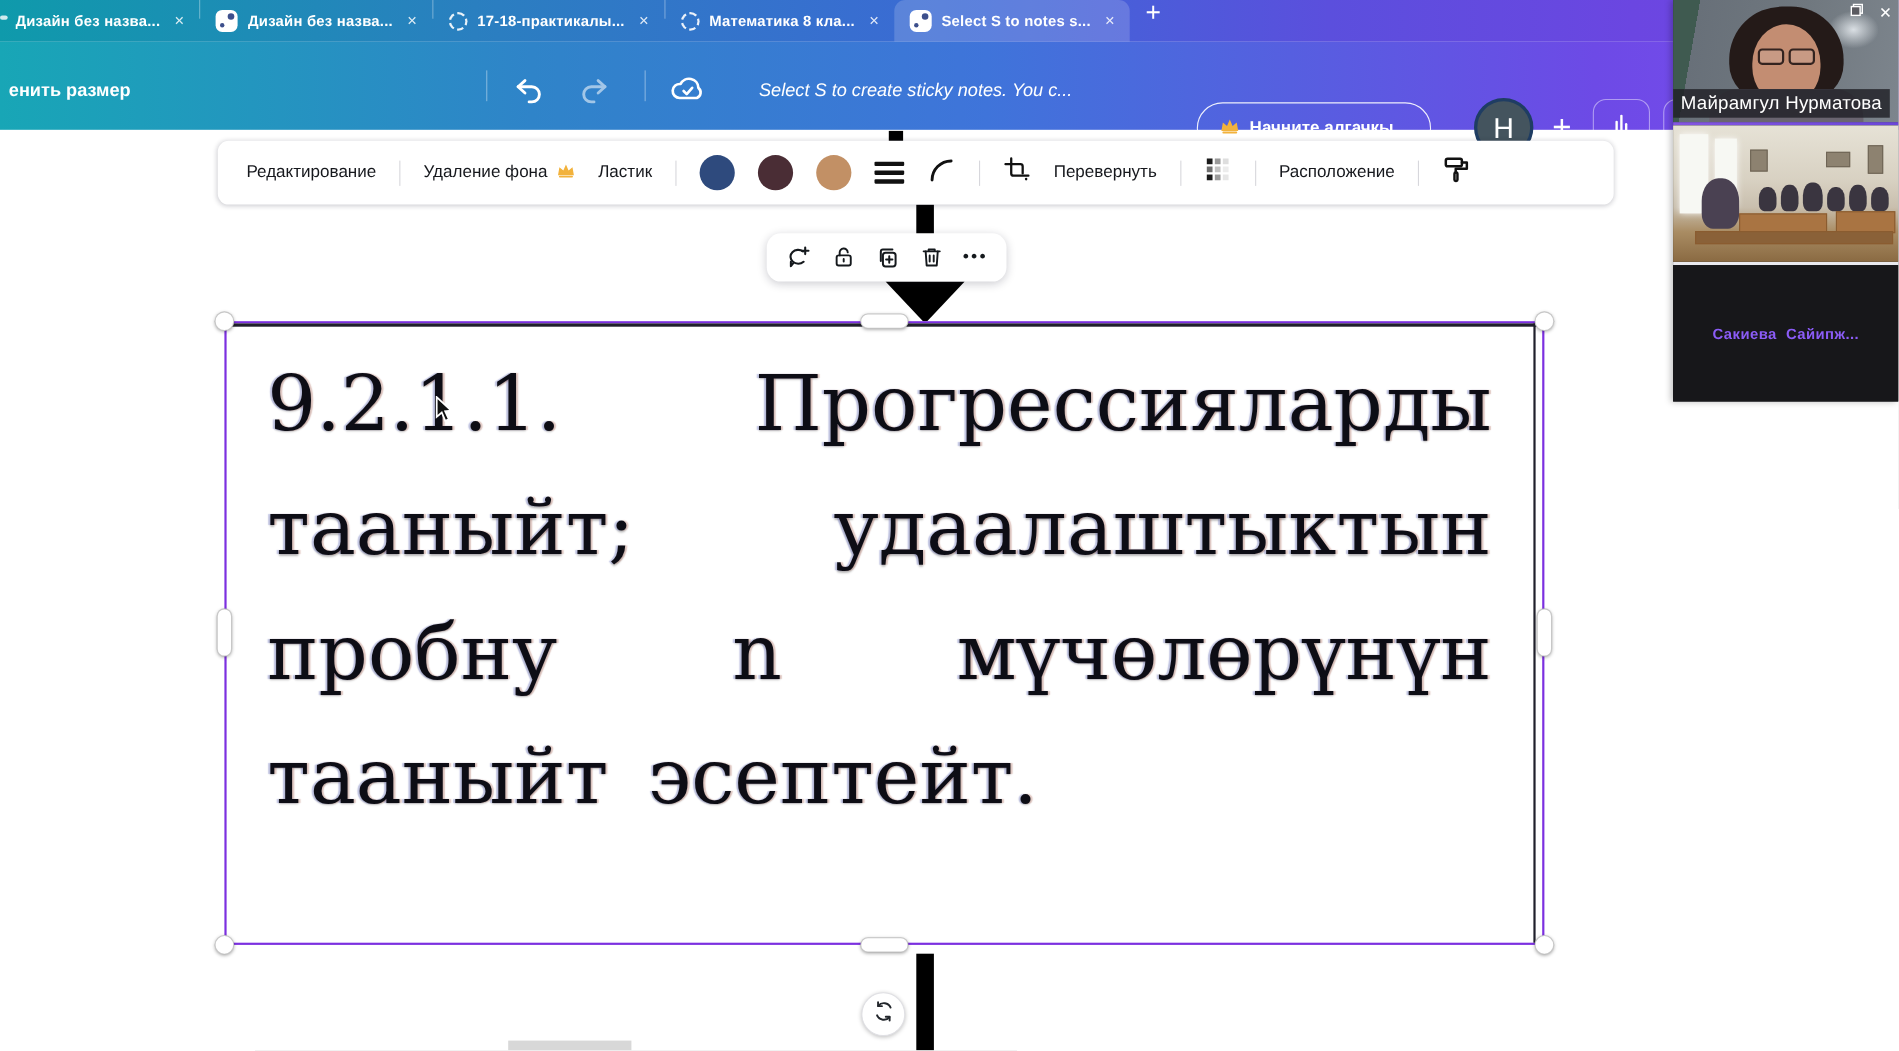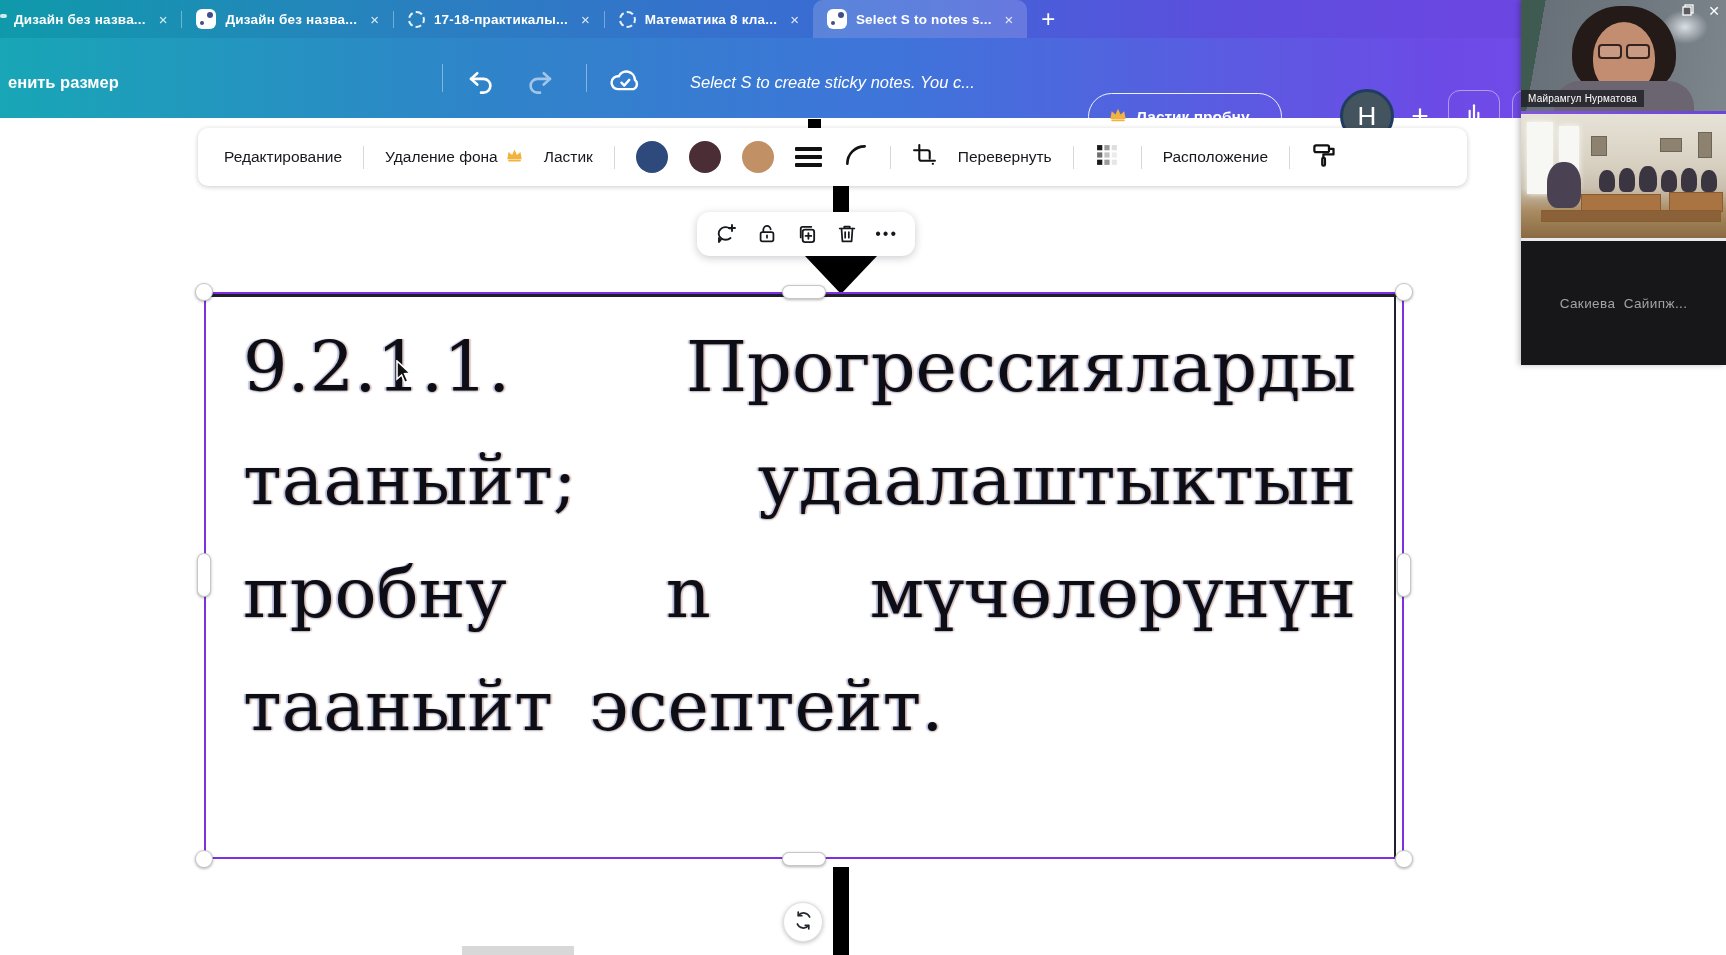--- a/index.html
+++ b/index.html
@@ -7,21 +7,21 @@
   #stage{
     position:relative;width:1726px;height:955px;overflow:hidden;background:#ffffff;
     font-family:"Liberation Sans","DejaVu Sans",sans-serif;
   }
   .abs{position:absolute;}
 
   
   #tabbar{
     left:0;top:0;width:1726px;height:38px;
     background:linear-gradient(90deg,#0f9aab 0%,#2a7fc0 25%,#3d68d6 52%,#5b4fdd 70%,#6b46e1 86%,#7347e4 100%);
-    display:flex;align-items:center;color:#fff;
+    display:flex;color:#fff;
   }
   .tab{display:flex;align-items:center;height:38px;padding:0 10px 0 14px;gap:9px;position:relative;}
   .tab.active{background:rgba(255,255,255,.17);border-radius:10px 10px 0 0;}
   .tab-title{font-size:13.5px;font-weight:600;letter-spacing:.2px;white-space:nowrap;max-width:150px;overflow:hidden;}
   .tab-close{font-size:15px;color:rgba(255,255,255,.85);padding:0 4px;line-height:1;cursor:default;}
   .tab-sep{width:1px;height:17px;background:rgba(255,255,255,.35);}
   .favicon{width:20px;height:20px;border-radius:6px;background:#fff;position:relative;flex:0 0 auto;}
   .favicon::after{content:"";position:absolute;right:3px;top:3px;width:6px;height:6px;border-radius:50%;background:#3d4f8c;}
   .favicon::before{content:"";position:absolute;left:4px;bottom:4px;width:4px;height:4px;border-radius:50%;background:#3d4f8c;}
   .spinner{width:17px;height:17px;border-radius:50%;border:2px dashed rgba(255,255,255,.9);flex:0 0 auto;}
@@ -109,32 +109,32 @@
   .vfeed{position:relative;overflow:hidden;}
   #feed1{height:111px;background:linear-gradient(100deg,#3f5a50 0%,#3f5a50 11%,#687079 11%,#70787f 55%,#7d858d 100%);}
   #feed1 .lightspot{position:absolute;right:18px;top:10px;width:46px;height:34px;border-radius:50%;background:radial-gradient(closest-side,rgba(235,240,244,.85),rgba(235,240,244,0));}
   .hair{position:absolute;left:50%;top:6px;transform:translateX(-50%);width:104px;height:86px;border-radius:48px 48px 34px 34px;background:#241a18;}
   .face{position:absolute;left:50%;top:22px;transform:translateX(-50%);width:62px;height:72px;border-radius:50% 50% 46% 46%;background:#c38d72;}
   .glasses{position:absolute;left:50%;top:44px;transform:translateX(-50%);width:58px;height:16px;display:flex;gap:4px;justify-content:center;}
   .glasses span{width:24px;height:15px;border:2.5px solid #33231f;border-radius:4px;background:rgba(230,230,235,.15);}
   .body{position:absolute;left:50%;bottom:-6px;transform:translateX(-50%);width:140px;height:36px;border-radius:26px 26px 0 0;background:#6a6570;}
   .nametag{
     position:absolute;left:0;bottom:4px;background:rgba(32,32,38,.82);color:#fff;
-    font-size:10px;padding:3px 7px;white-space:pre;letter-spacing:.2px;
+    font-size:17px;padding:3px 7px;white-space:pre;letter-spacing:.2px;
   }
   .win-ctrls{position:absolute;top:2px;right:6px;display:flex;gap:14px;align-items:center;color:#fff;}
   .vsep1{height:3px;background:linear-gradient(90deg,#8456e0,#6a46d8);}
   .vsep2{height:3px;background:#e9e9ee;}
   #feed2{height:124px;background:linear-gradient(180deg,#e6e2d6 0%,#d8d1c2 40%,#c9bfae 60%,#a98c63 78%,#8a6a42 100%);}
   .window-b{position:absolute;background:#f7f8f3;box-shadow:0 0 6px rgba(255,255,255,.9);}
   .pic{position:absolute;background:#8d8270;border:1px solid #6f6556;}
   .person-blob{position:absolute;background:#3a3540;border-radius:45% 45% 30% 30%;}
   .desk{position:absolute;background:#a97442;border:1px solid #8a5c30;}
   #feed3{height:124px;background:#17171a;display:flex;align-items:center;justify-content:center;}
-  #feed3 .pname{color:#a3a3a3;font-size:13.5px;font-weight:400;letter-spacing:.4px;white-space:pre;}
+  #feed3 .pname{color:#8b5cf6;font-size:13.5px;font-weight:700;letter-spacing:.4px;white-space:pre;}
 
   
   #cursor{left:395px;top:360px;}
 </style>
 </head>
 <body>
 
 <div id="stage">
 
   <div id="tabbar" class="abs">
@@ -196,21 +196,21 @@
     <div class="tb-item" style="left:690px;font-style:italic;">
       <span class="tb-label" style="font-weight:500;">Select S to create sticky notes. You c...</span>
     </div>
     <div id="trial-btn">
       <span>
         <svg width="18" height="15" viewBox="0 0 20 16">
             <path d="M1.5 13L3 4.5l4.2 3.6L10 1.5l2.8 6.6L17 4.5l1.5 8.5z" fill="#f2b23c"></path>
             <rect x="2.5" y="13.5" width="15" height="2" rx="1" fill="#f2b23c"></rect>
           </svg>
       </span>
-      <span>Ластик пробну...</span>
+      <span>Начните алгачкы...</span>
     </div>
     <div id="avatar">
       <span>H</span>
     </div>
     <div id="add-btn">
       <span>+</span>
     </div>
     <div class="sq-btn" style="left:1448px;">
       <span>
         <svg width="26" height="26" viewBox="0 0 24 24" fill="none" stroke="#fff" stroke-width="2" stroke-linecap="round">

